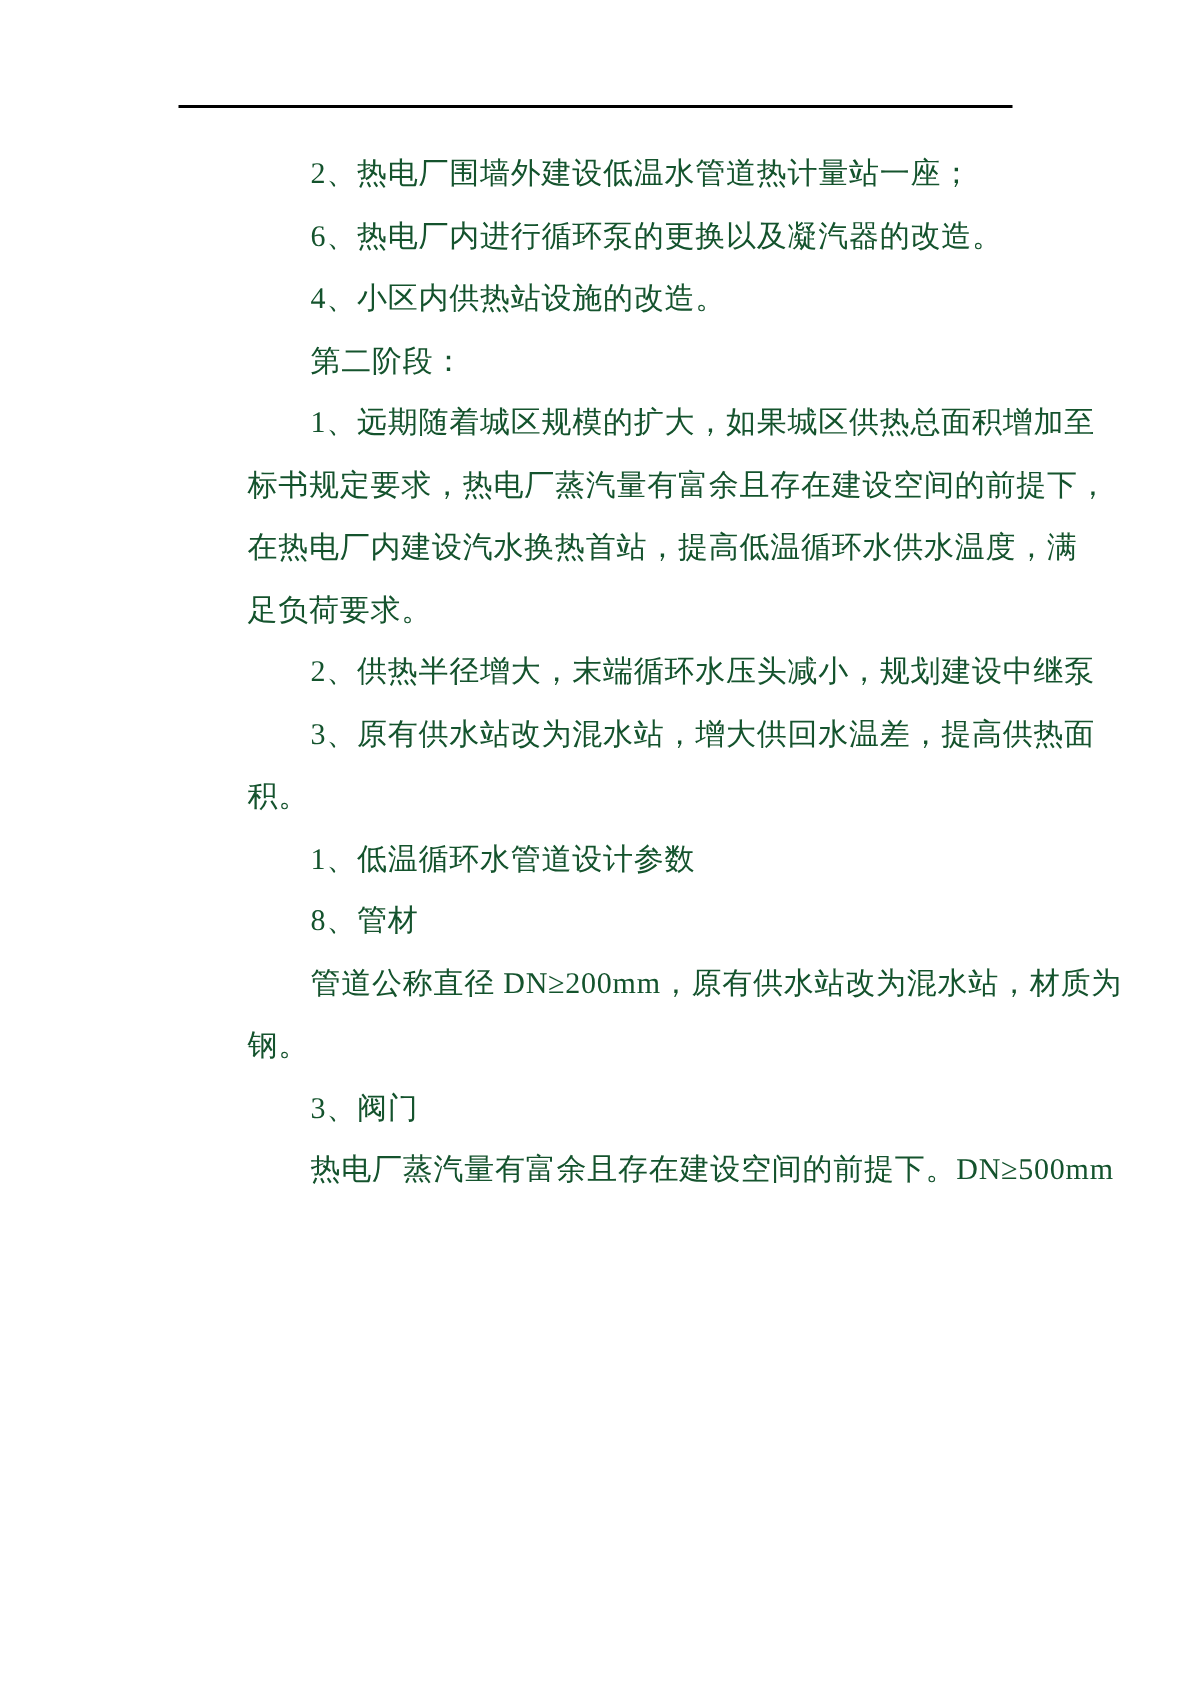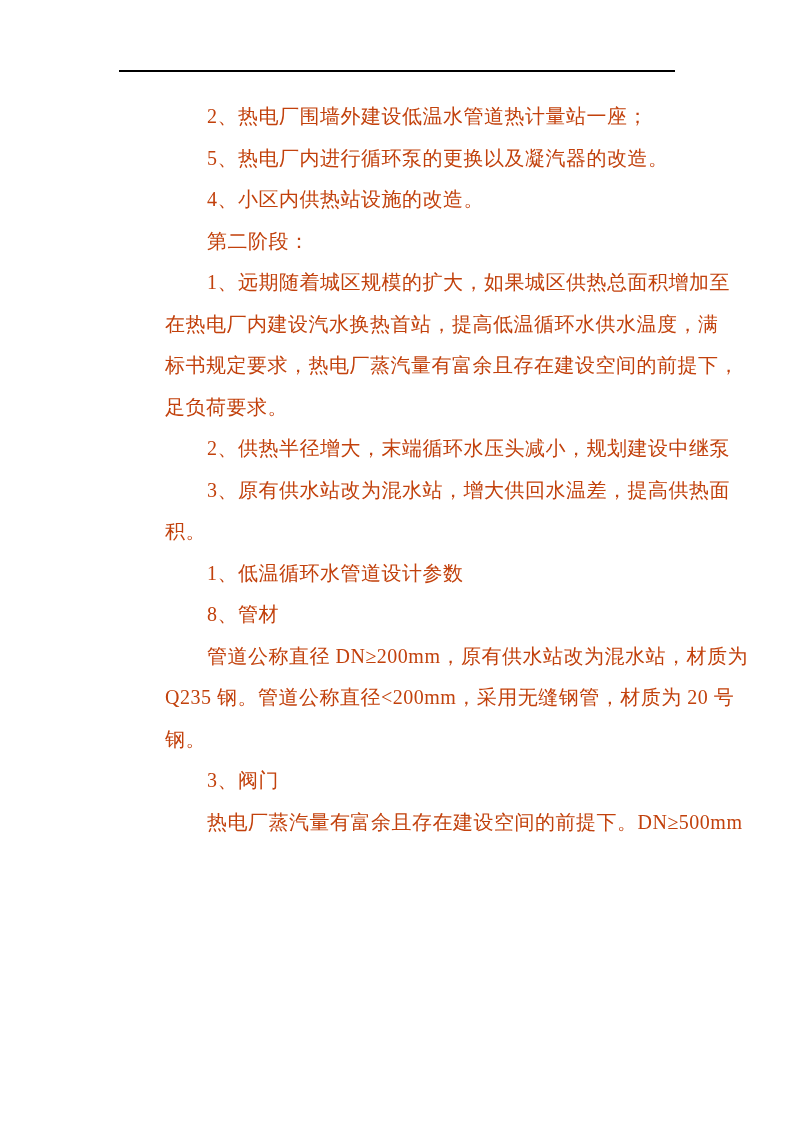--- a/index.html
+++ b/index.html
@@ -23,49 +23,48 @@
     height: 2px;
     background: #000000;
   }
   .text-block {
     position: absolute;
     left: 165px;
     top: 96px;
     width: 620px;
     font-size: 20px;
     line-height: 41.5px;
-    color: #c2410c;
+    color: #14532d;
     letter-spacing: 0.5px;
   }
   .line {
     white-space: nowrap;
     height: 41.5px;
   }
   .line.ind {
     padding-left: 42px;
   }
 </style>
 </head>
 <body>
 
 <div class="page">
   <div class="header-rule"></div>
   <div class="text-block">
     <div class="line ind">2、热电厂围墙外建设低温水管道热计量站一座；</div>
-    <div class="line ind">5、热电厂内进行循环泵的更换以及凝汽器的改造。</div>
+    <div class="line ind">6、热电厂内进行循环泵的更换以及凝汽器的改造。</div>
     <div class="line ind">4、小区内供热站设施的改造。</div>
     <div class="line ind">第二阶段：</div>
     <div class="line ind">1、远期随着城区规模的扩大，如果城区供热总面积增加至</div>
+    <div class="line">标书规定要求，热电厂蒸汽量有富余且存在建设空间的前提下，</div>
     <div class="line">在热电厂内建设汽水换热首站，提高低温循环水供水温度，满</div>
-    <div class="line">标书规定要求，热电厂蒸汽量有富余且存在建设空间的前提下，</div>
     <div class="line">足负荷要求。</div>
     <div class="line ind">2、供热半径增大，末端循环水压头减小，规划建设中继泵</div>
     <div class="line ind">3、原有供水站改为混水站，增大供回水温差，提高供热面</div>
     <div class="line">积。</div>
     <div class="line ind">1、低温循环水管道设计参数</div>
     <div class="line ind">8、管材</div>
     <div class="line ind">管道公称直径 DN≥200mm，原有供水站改为混水站，材质为</div>
-    <div class="line">Q235 钢。管道公称直径&lt;200mm，采用无缝钢管，材质为 20 号</div>
     <div class="line">钢。</div>
     <div class="line ind">3、阀门</div>
     <div class="line ind">热电厂蒸汽量有富余且存在建设空间的前提下。DN≥500mm</div>
   </div>
 </div>
 
 </body></html>

